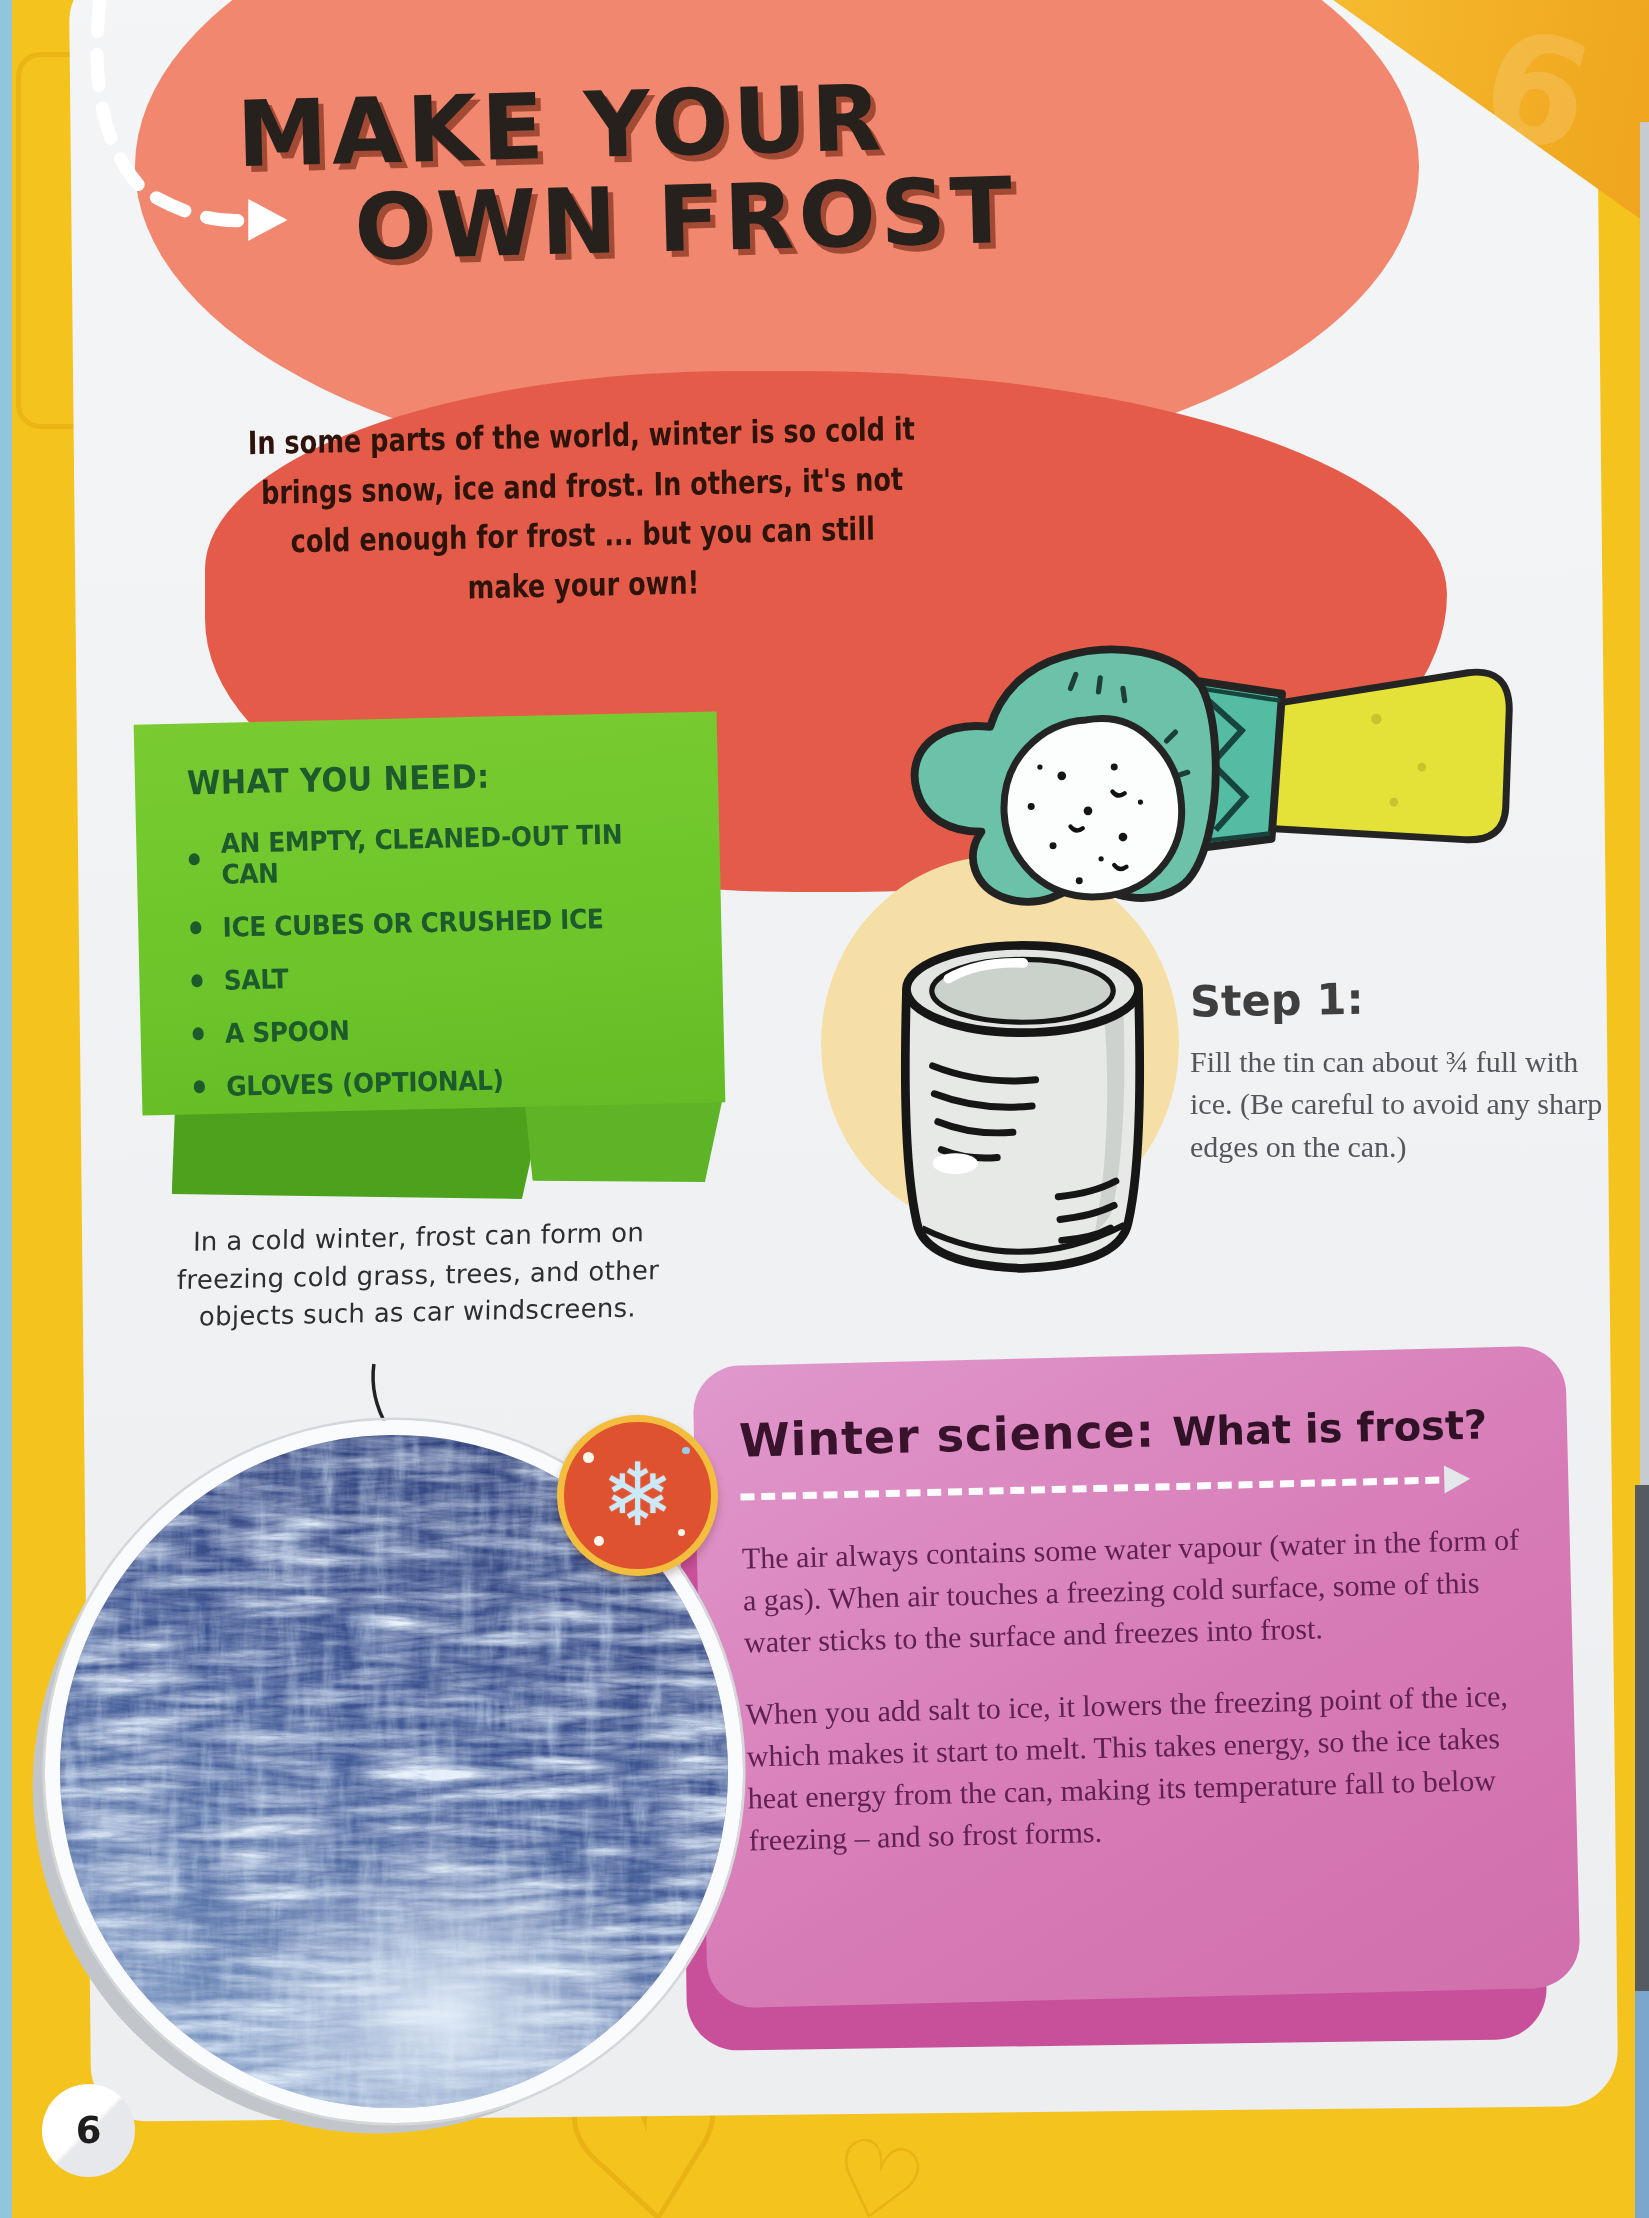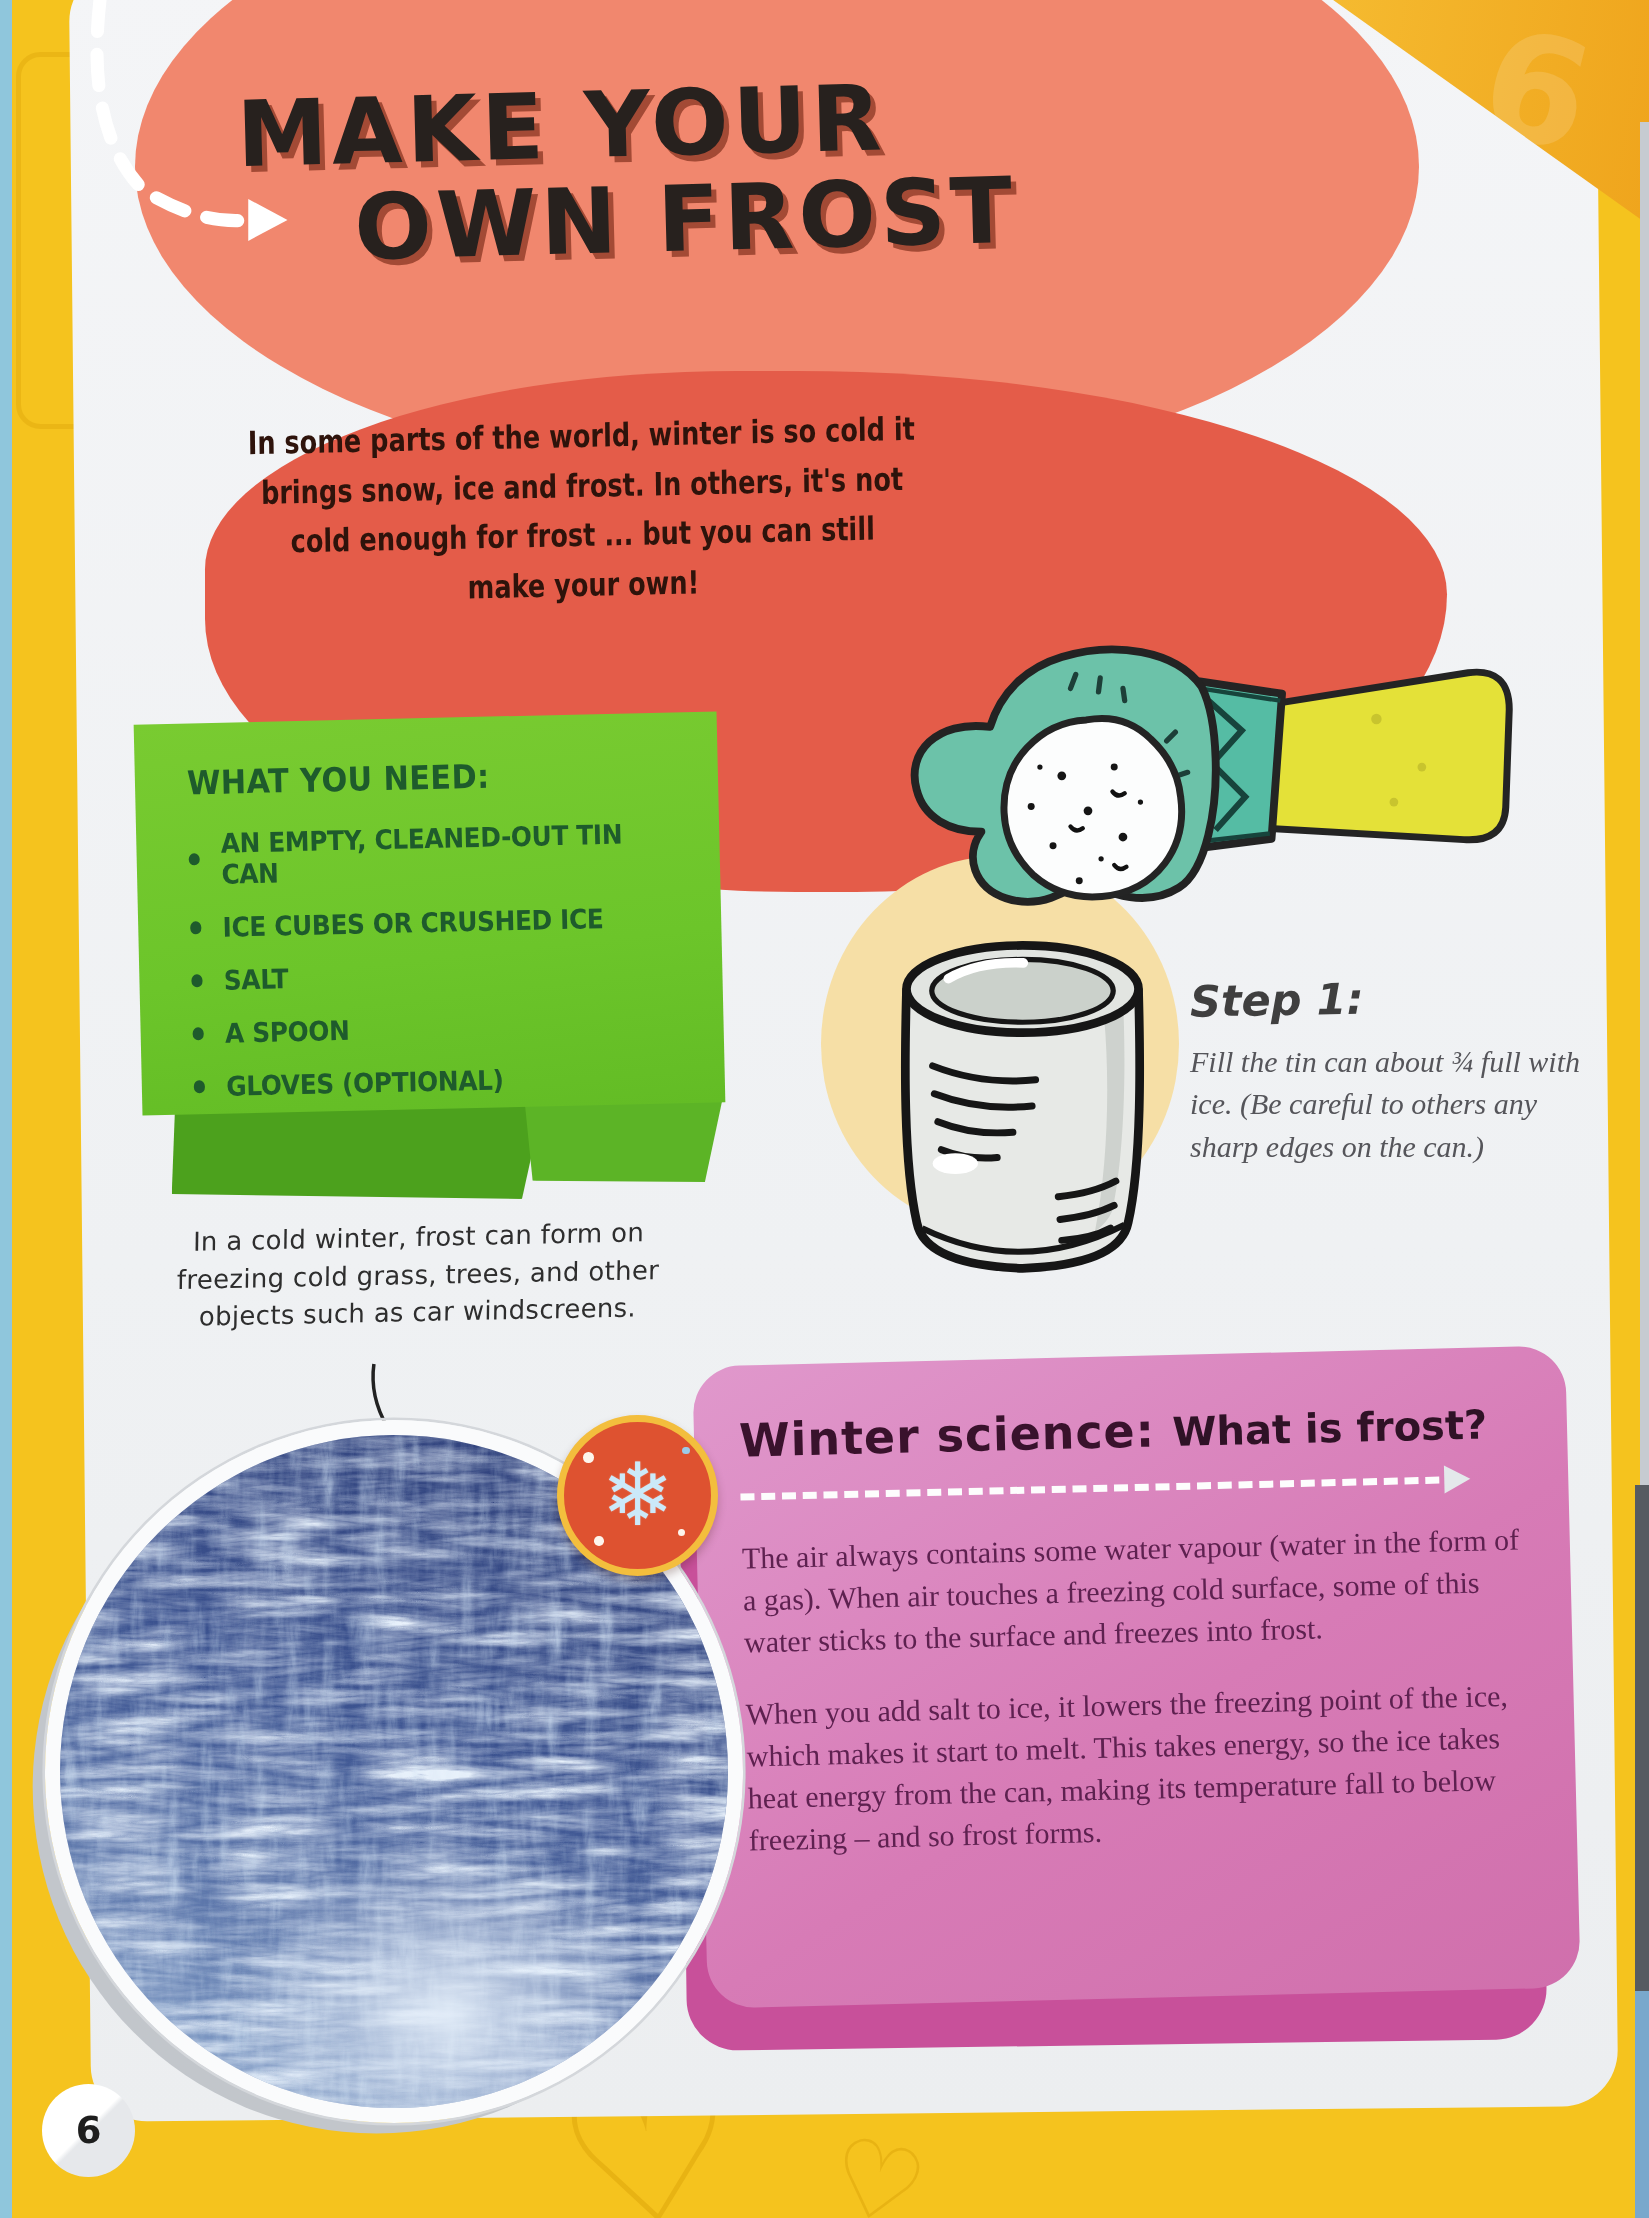--- a/index.html
+++ b/index.html
@@ -56,21 +56,21 @@
   .mat-heading{font-size:33px;font-weight:bold;letter-spacing:0.4px;margin-bottom:26px;}
   .mat-item{display:flex;align-items:center;margin-bottom:22px;font-size:27px;font-weight:bold;letter-spacing:-0.4px;}
   .mat-dot{flex:0 0 12.2px;width:12.2px;height:12.2px;border-radius:50%;background:#1E5B2C;margin-right:23px;}
 
   
   .cream-circle{position:absolute;left:821px;top:856px;width:358px;height:376px;border-radius:50%;
                 background:#F6DFA6;z-index:8;}
   .glove-svg{position:absolute;left:852px;top:636px;z-index:12;}
   .can-svg{position:absolute;left:887px;top:935px;z-index:12;}
 
-  .step1{position:absolute;left:1190px;top:973px;width:419px;z-index:12;font-style:italic;}
+  .step1{position:absolute;left:1190px;top:973px;width:419px;z-index:12;}
   .step1-heading{font-size:43px;font-weight:bold;color:#3F3F3F;transform:rotate(-1deg);}
   .step1-body{margin-top:17.5px;font-family:"Liberation Serif",serif;font-size:30px;color:#55555A;line-height:1.42;}
 
   .photo-caption{position:absolute;left:147px;top:1219px;width:542px;z-index:12;text-align:center;
                  font-size:26px;color:#2E2E2E;line-height:1.45;letter-spacing:0.3px;
                  transform:rotate(-1.2deg) skewX(-2deg);}
   .overlay-svg{position:absolute;left:0;top:0;z-index:13;pointer-events:none;}
 
   
   .pink-shadow{position:absolute;left:683px;top:1434px;width:860px;height:611px;background:#C8509A;
@@ -215,21 +215,21 @@
         <path d="M62 246 q30 12 64 9"></path>
       <path d="M196 300 q40 -4 66 -18"></path>
         <path d="M198 326 q38 -4 62 -16"></path>
         <path d="M200 350 q34 -2 56 -14"></path>
     </g>
     <ellipse cx="78" cy="262" rx="26" ry="12" fill="#FFFFFF"></ellipse>
   </svg>
 
   <div class="step1">
     <div class="step1-heading">Step 1:</div>
-    <div class="step1-body">Fill the tin can about ¾ full with ice. (Be careful to others any sharp edges on the can.)</div>
+    <div class="step1-body">Fill the tin can about ¾ full with ice. (Be careful to avoid any sharp edges on the can.)</div>
   </div>
 
   <div class="photo-caption">In a cold winter, frost can form on freezing cold grass, trees, and other objects such as car windscreens.</div>
   <svg class="overlay-svg" width="1649" height="2218" viewBox="0 0 1888 2540">
     <path d="M 428 1562 C 420 1620 458 1658 502 1706" fill="none" stroke="#222" stroke-width="4"></path>
   </svg>
 
   <div class="pink-shadow"></div>
   <div class="pink-box">
     <div class="sci-title">

